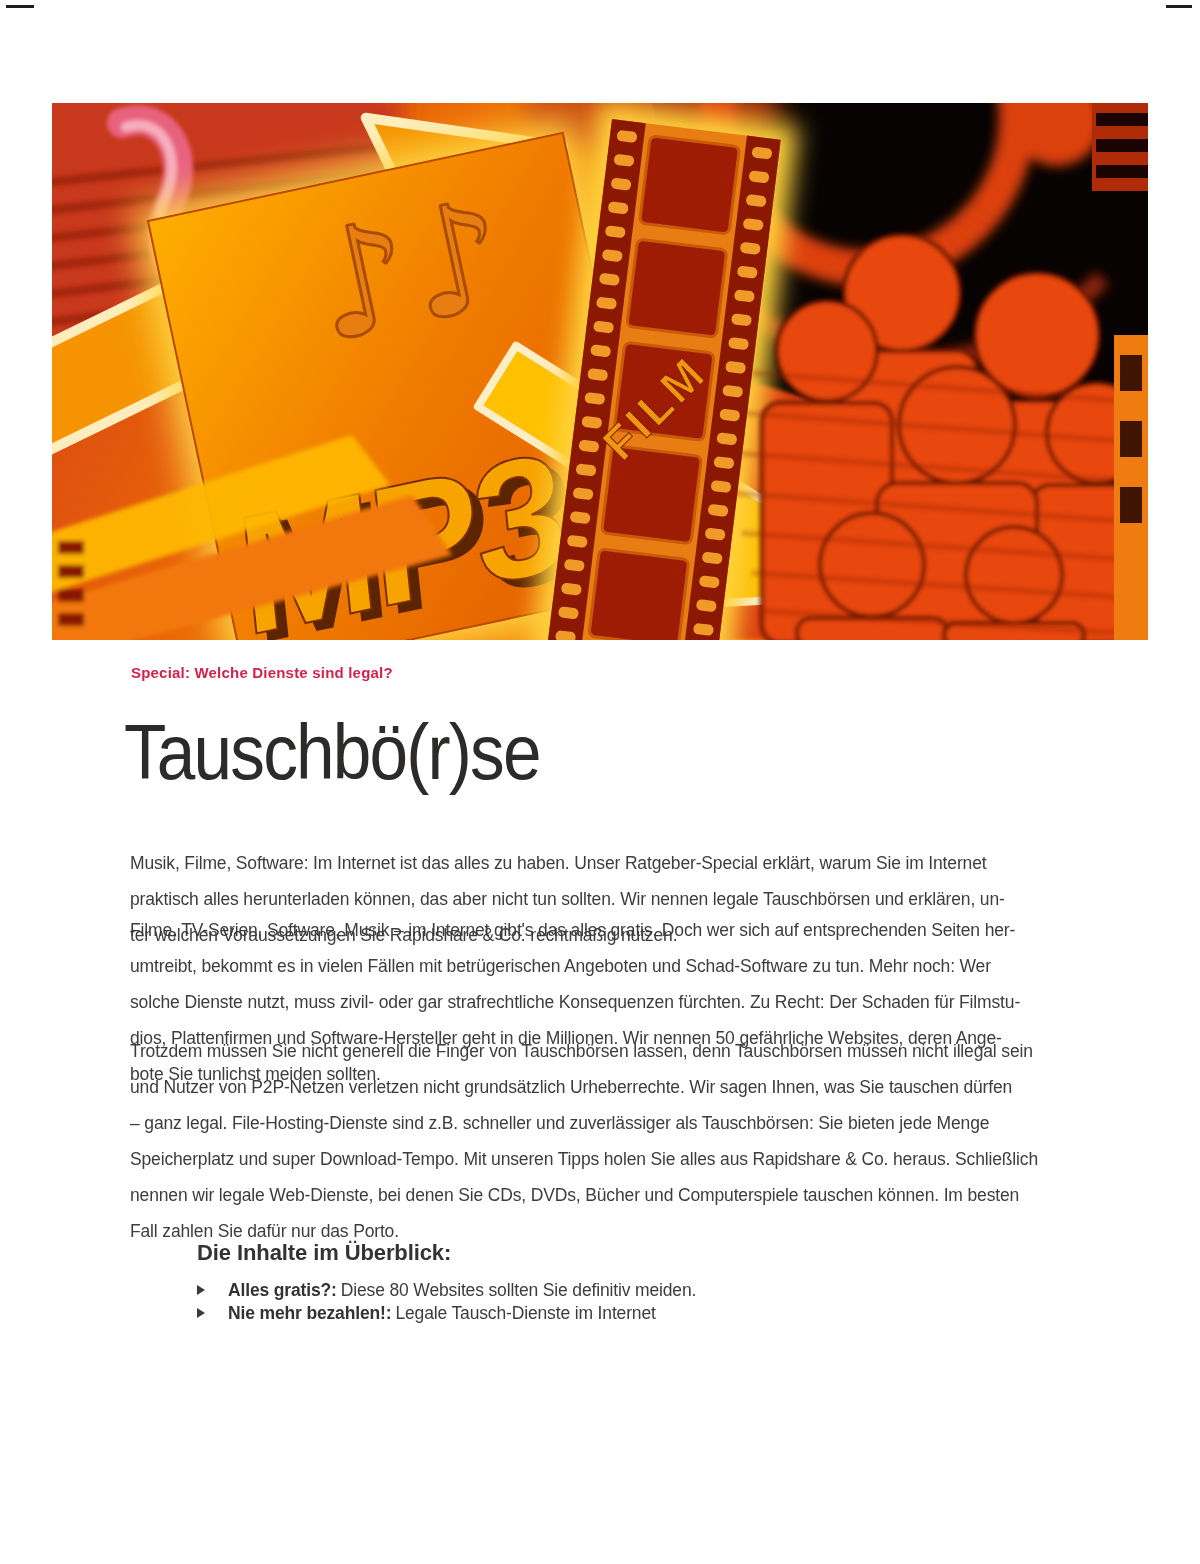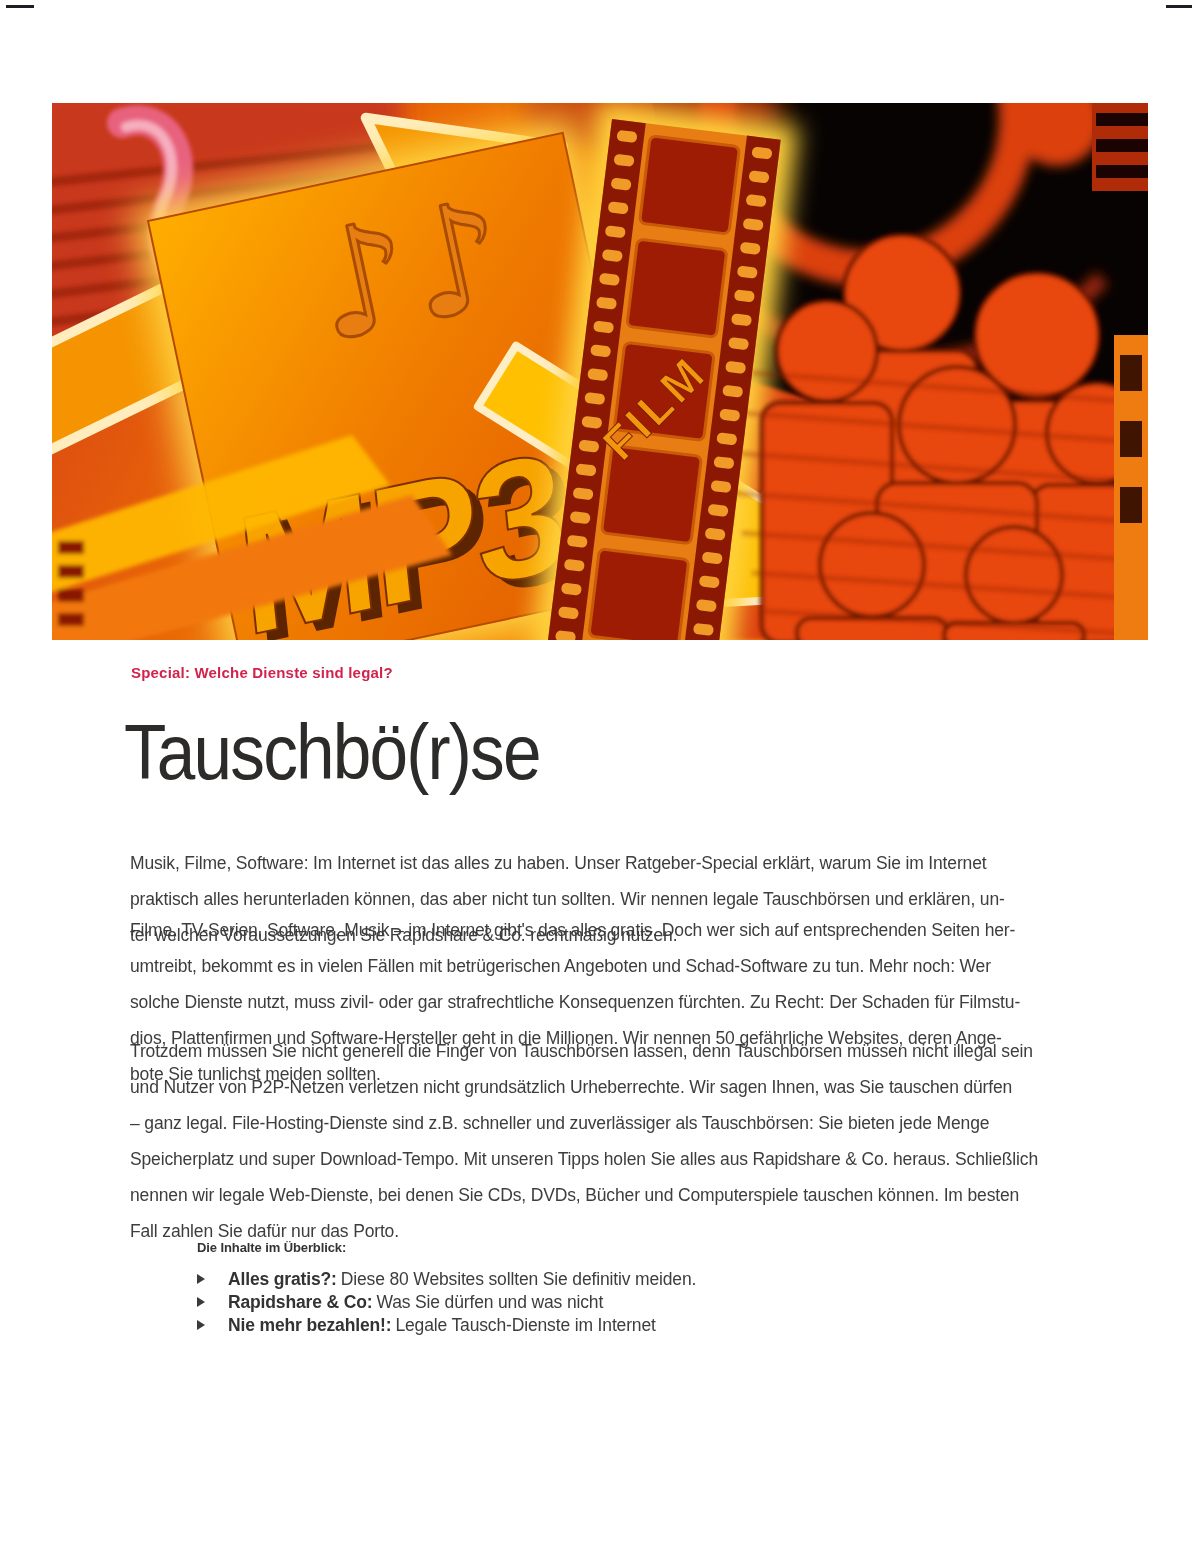--- a/index.html
+++ b/index.html
@@ -26,21 +26,21 @@
   .para{
     position:absolute;left:130px;width:1010px;
     font-size:17.5px;line-height:36px;letter-spacing:-.15px;color:#3d3d3d;
     white-space:pre-line;
   }
   #para-1{top:845px;}
   #para-2{top:912px;}
   #para-3{top:1033px;}
 
   .overview{position:absolute;left:197px;top:1240px;width:760px;}
-  .overview-heading{font-size:13px;font-weight:700;color:#333333;margin:0 0 13px 0;letter-spacing:-.1px;}
+  .overview-heading{font-size:22px;font-weight:700;color:#333333;margin:0 0 13px 0;letter-spacing:-.1px;}
   .overview-list{list-style:none;margin:0;padding:0;}
   .overview-list li{font-size:17.5px;line-height:22.8px;color:#3d3d3d;letter-spacing:-.15px;}
   .tri{
     display:inline-block;width:0;height:0;vertical-align:1px;
     border-left:8px solid #3a3a3a;border-top:5px solid transparent;border-bottom:5px solid transparent;
     margin-right:7px;
   }
   .overview-list b{color:#333333;margin-right:4px;margin-left:16px;}
 </style>
 </head>
@@ -256,19 +256,16 @@
 nennen wir legale Web-Dienste, bei denen Sie CDs, DVDs, Bücher und Computerspiele tauschen können. Im besten
 Fall zahlen Sie dafür nur das Porto.</div>
 
 <div class="overview">
   <h3 class="overview-heading">Die Inhalte im Überblick:</h3>
   <ul class="overview-list">
     <li>
       <span class="tri"></span><b>Alles gratis?:</b><span>Diese 80 Websites sollten Sie definitiv meiden.</span>
     </li>
     <li>
-      <span class="tri"></span><b>Rapidshare &amp; Co:</b><span>Was Sie dürfen und was nicht</span>
-    </li>
-    <li>
       <span class="tri"></span><b>Nie mehr bezahlen!:</b><span>Legale Tausch-Dienste im Internet</span>
     </li>
   </ul>
 </div>
 
 </body></html>

